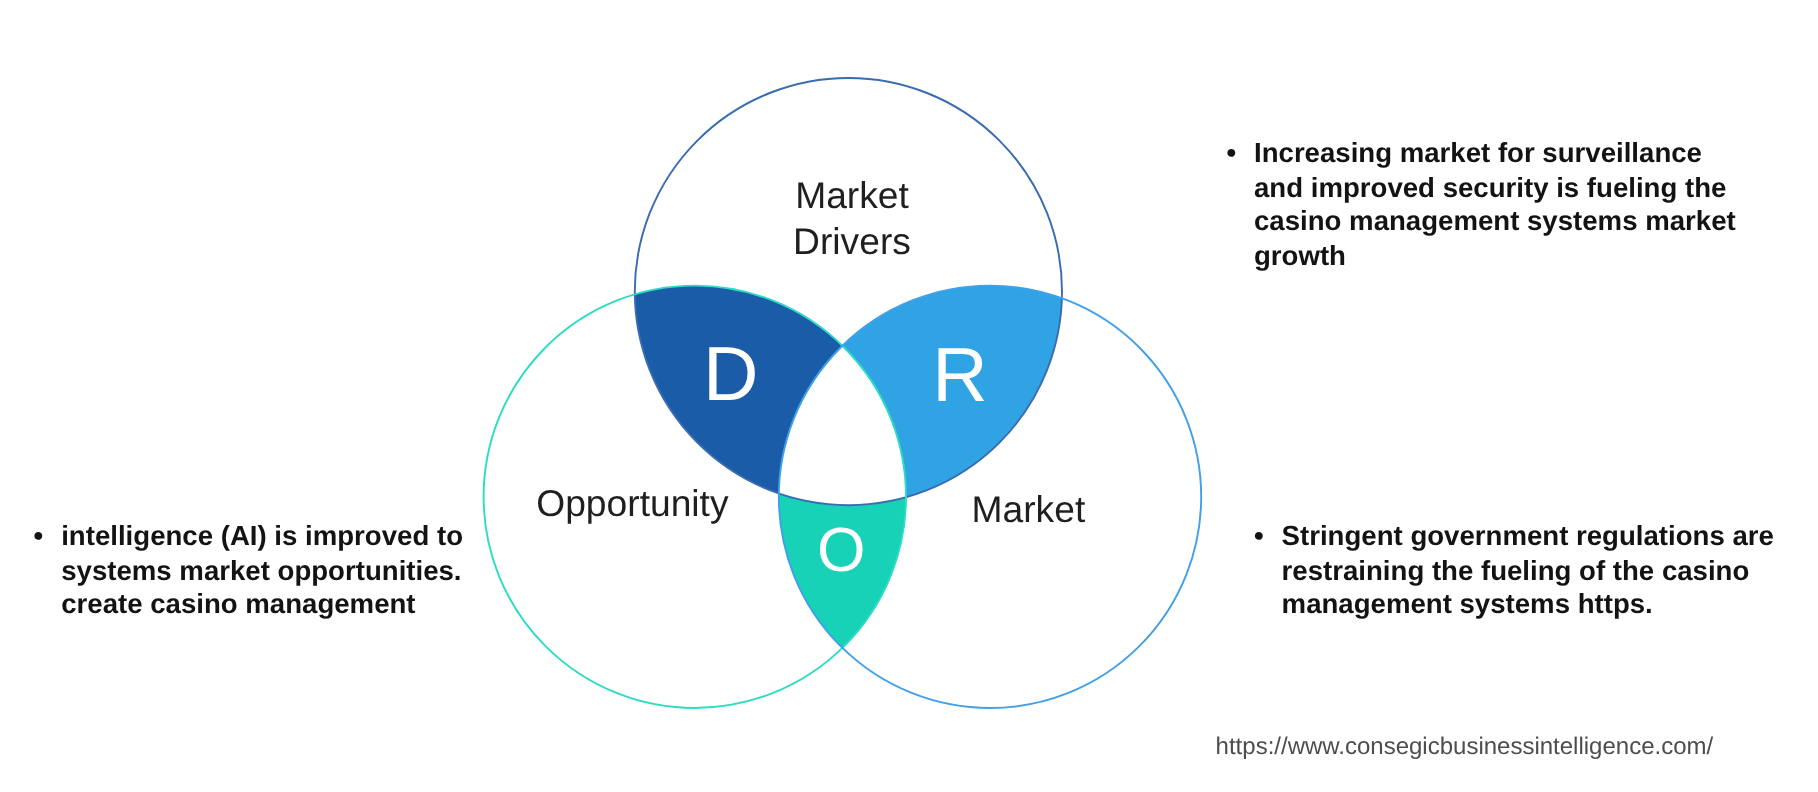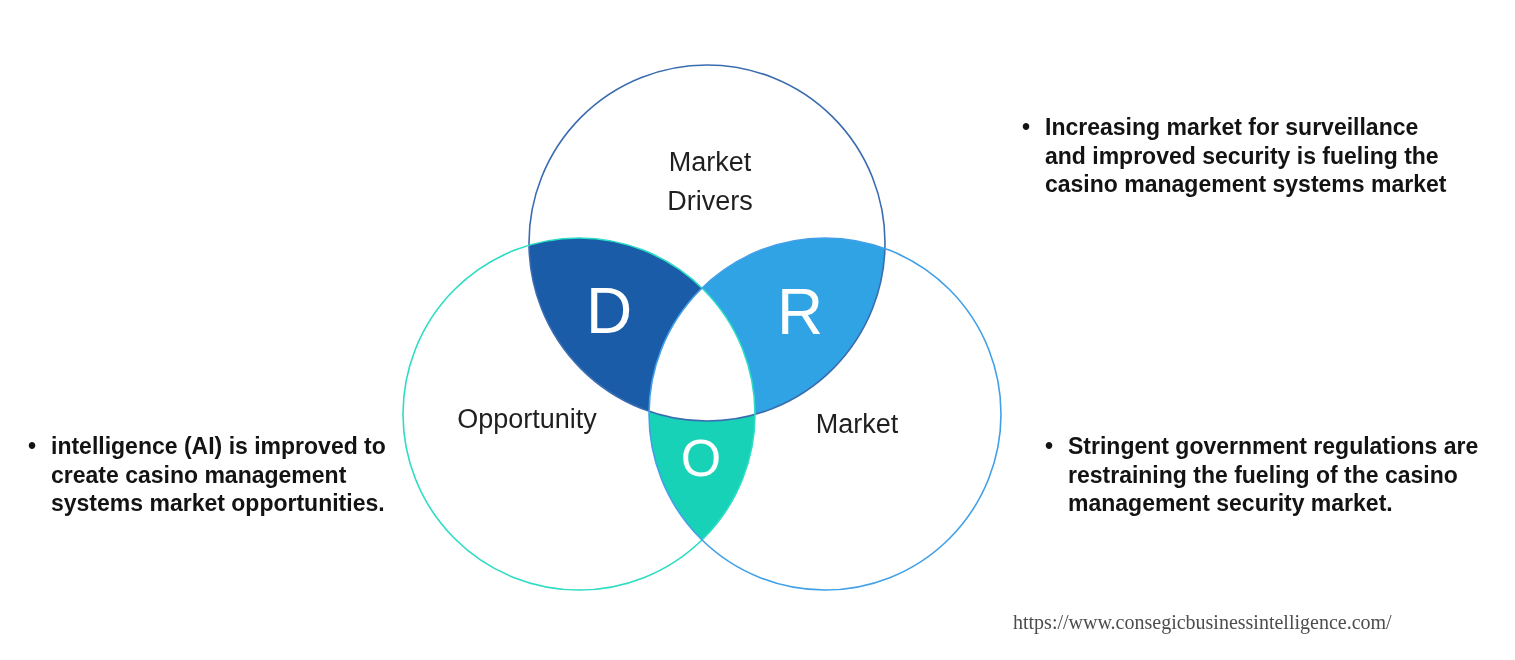--- a/index.html
+++ b/index.html
@@ -36,33 +36,33 @@
     font-family:"Liberation Sans",sans-serif;
     font-weight:400;
     text-anchor:middle;
   }
   .letter-dr{font-size:64px;}
   .letter-o{font-size:52px;}
   .venn-label{
     position:absolute;
     transform:translateX(-50%);
     color:var(--label-text);
-    font-size:27px;line-height:39px;
+    font-size:31px;line-height:39px;
     text-align:center;white-space:nowrap;
   }
   .bullet{
     position:absolute;display:flex;align-items:flex-start;
     color:var(--bullet-text);
     font-size:23px;line-height:28.5px;font-weight:600;
   }
   .bullet .marker{width:14px;margin-right:9px;flex:none;}
   .bullet .lines div{white-space:nowrap;}
   .source-url{
     position:absolute;left:1013px;top:610px;
-    color:var(--url-text);font-size:20px;line-height:24px;white-space:nowrap;font-family:Liberation Serif, serif;
+    color:var(--url-text);font-size:20px;line-height:24px;white-space:nowrap;
   }
 </style>
 </head>
 <body>
 
 <div class="canvas">
 
   <svg class="venn" width="1515" height="660" viewBox="0 0 1515 660" aria-hidden="true">
     <defs>
       <clipPath id="clip-top">
@@ -110,38 +110,39 @@
   </div>
 
   <div class="venn-label" style="left:857px;top:405px">
     <div>Market</div>
   </div>
 
   <div class="bullet" style="left:28px;top:432px">
     <span class="marker">•</span>
     <div class="lines">
       <div>intelligence (AI) is improved to</div>
+      <div>systems market opportunities.</div>
       <div>create casino management</div>
-      <div>systems market opportunities.</div>
     </div>
   </div>
 
   <div class="bullet" style="left:1022px;top:113px">
     <span class="marker">•</span>
     <div class="lines">
       <div>Increasing market for surveillance</div>
       <div>and improved security is fueling the</div>
       <div>casino management systems market</div>
+      <div>growth</div>
     </div>
   </div>
 
   <div class="bullet" style="left:1045px;top:432px">
     <span class="marker">•</span>
     <div class="lines">
       <div>Stringent government regulations are</div>
       <div>restraining the fueling of the casino</div>
-      <div>management security market.</div>
+      <div>management systems https.</div>
     </div>
   </div>
 
   <div class="source-url">https://www.consegicbusinessintelligence.com/</div>
 
 </div>
 
 </body></html>

